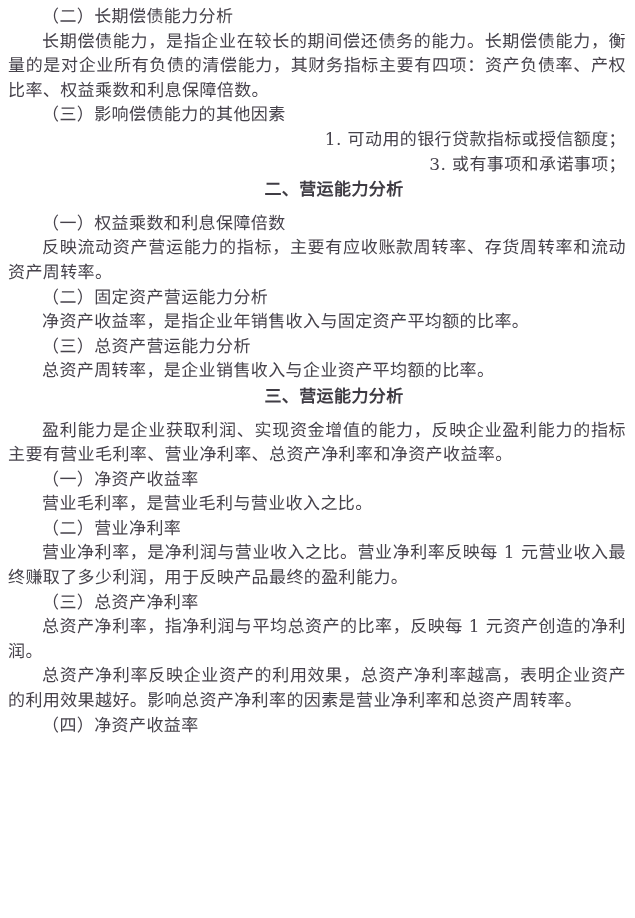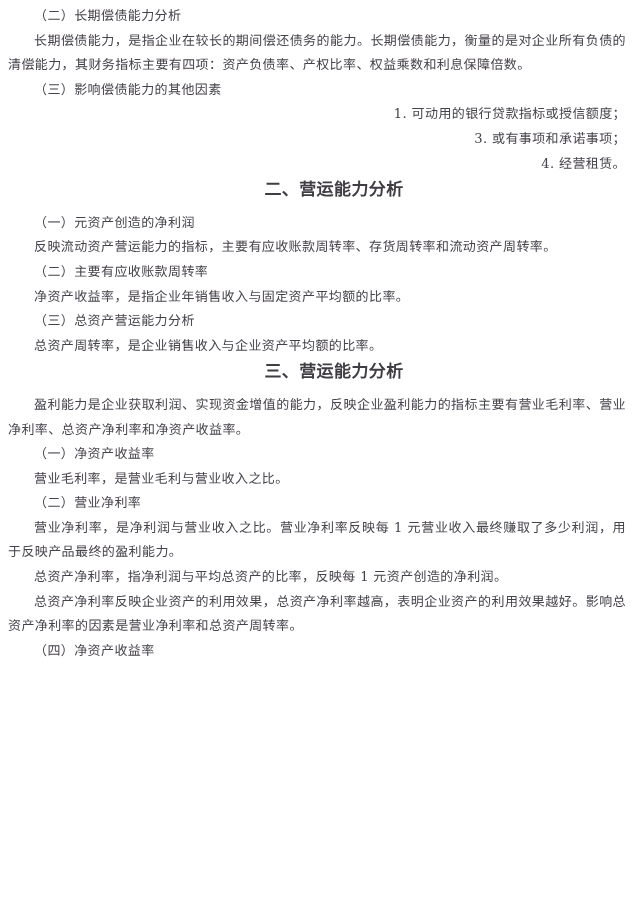--- a/index.html
+++ b/index.html
@@ -14,21 +14,21 @@
     margin: 0 auto;
     background: #ffffff;
     overflow: hidden;
     box-sizing: border-box;
     padding: 4px 9px 0 8px;
     font-family: "DejaVu Serif", "Liberation Serif", serif;
     color: #46424b;
   }
   .doc p {
     margin: 0;
-    font-size: 13px;
+    font-size: 17px;
     line-height: 24.6px;
     letter-spacing: 0.4px;
     text-align: justify;
     text-justify: inter-ideograph;
   }
   .doc p.blk-body,
   .doc p.blk-item,
   .doc p.blk-list {
     text-indent: 2em;
   }
@@ -52,31 +52,31 @@
 </head>
 <body>
 
 <div class="page">
   <div class="doc" id="doc-container">
       <p class="blk-item">（二）长期偿债能力分析</p>
       <p class="blk-body">长期偿债能力，是指企业在较长的期间偿还债务的能力。长期偿债能力，衡量的是对企业所有负债的清偿能力，其财务指标主要有四项：资产负债率、产权比率、权益乘数和利息保障倍数。</p>
       <p class="blk-item">（三）影响偿债能力的其他因素</p>
       <p class="blk-list">1. 可动用的银行贷款指标或授信额度；</p>
       <p class="blk-list">3. 或有事项和承诺事项；</p>
-      <p class="blk-list">4. 经营租赁。</p>
       <p class="blk-section">二、营运能力分析</p>
-      <p class="blk-item">（一）元资产创造的净利润</p>
+      <p class="blk-item">（一）权益乘数和利息保障倍数</p>
       <p class="blk-body">反映流动资产营运能力的指标，主要有应收账款周转率、存货周转率和流动资产周转率。</p>
-      <p class="blk-item">（二）主要有应收账款周转率</p>
+      <p class="blk-item">（二）固定资产营运能力分析</p>
       <p class="blk-body">净资产收益率，是指企业年销售收入与固定资产平均额的比率。</p>
       <p class="blk-item">（三）总资产营运能力分析</p>
       <p class="blk-body">总资产周转率，是企业销售收入与企业资产平均额的比率。</p>
       <p class="blk-section">三、营运能力分析</p>
       <p class="blk-body">盈利能力是企业获取利润、实现资金增值的能力，反映企业盈利能力的指标主要有营业毛利率、营业净利率、总资产净利率和净资产收益率。</p>
       <p class="blk-item">（一）净资产收益率</p>
       <p class="blk-body">营业毛利率，是营业毛利与营业收入之比。</p>
       <p class="blk-item">（二）营业净利率</p>
       <p class="blk-body">营业净利率，是净利润与营业收入之比。营业净利率反映每 1 元营业收入最终赚取了多少利润，用于反映产品最终的盈利能力。</p>
+      <p class="blk-item">（三）总资产净利率</p>
       <p class="blk-body">总资产净利率，指净利润与平均总资产的比率，反映每 1 元资产创造的净利润。</p>
       <p class="blk-body">总资产净利率反映企业资产的利用效果，总资产净利率越高，表明企业资产的利用效果越好。影响总资产净利率的因素是营业净利率和总资产周转率。</p>
       <p class="blk-item">（四）净资产收益率</p>
     </div>
 </div>
 
 </body></html>

